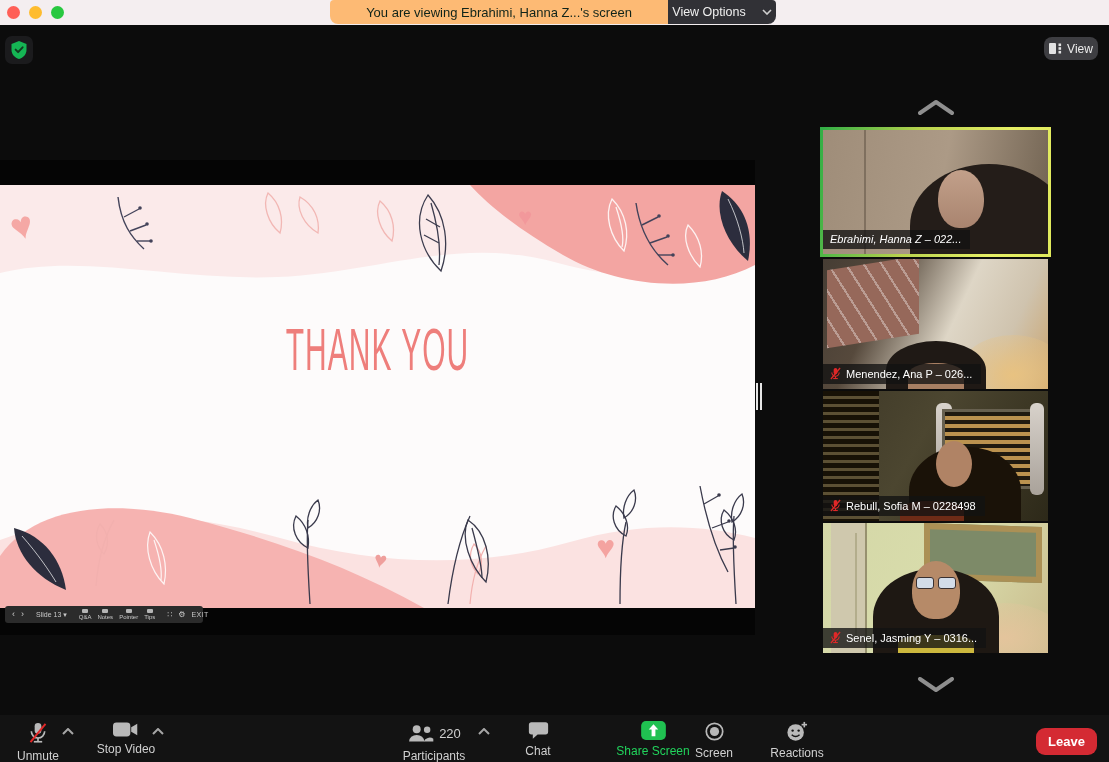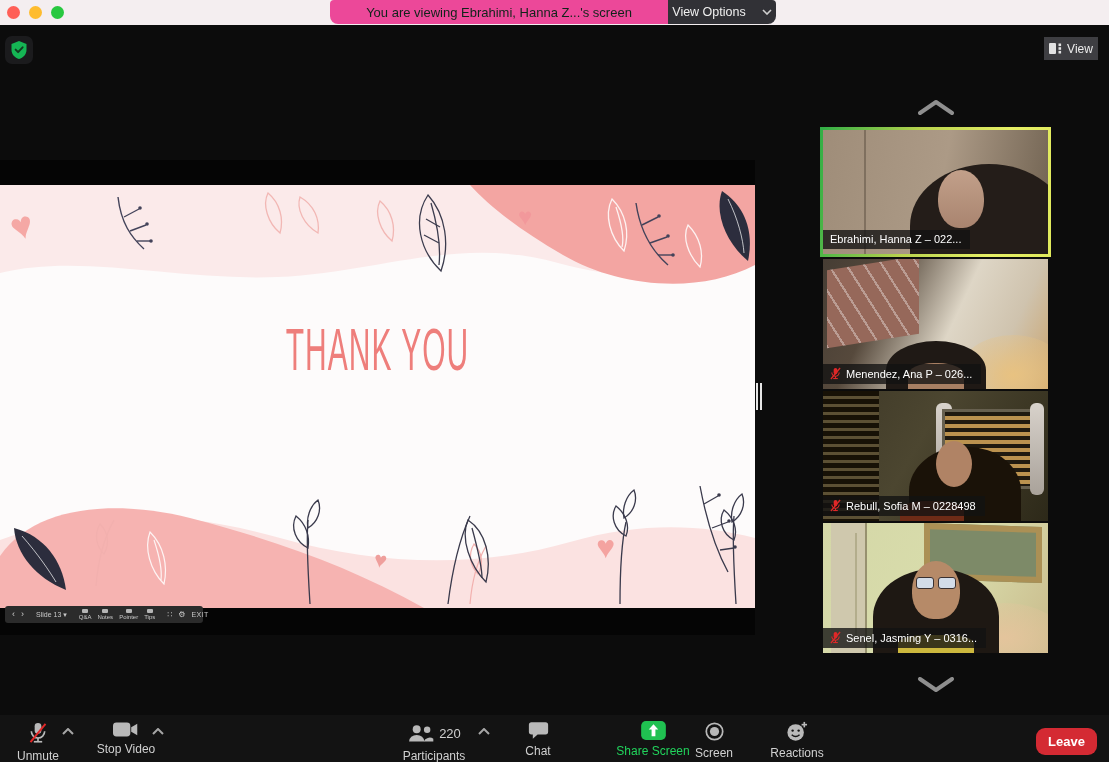--- a/index.html
+++ b/index.html
@@ -7,32 +7,32 @@
   body { font-family:"Liberation Sans", sans-serif; }
   #stage { position:relative; width:1109px; height:762px; background:#0c0c0c; overflow:hidden; }
 
   
   .menubar { position:absolute; left:0; top:0; width:1109px; height:25px; background:#f4eef0; }
   .tl { position:absolute; top:6px; width:13px; height:13px; border-radius:50%; }
   .tl.red { left:7px;  background:#ff5f57; }
   .tl.yellow { left:29px; background:#febc2e; }
   .tl.green { left:51px; background:#28c840; }
   .view-banner { position:absolute; left:330px; top:0; width:338px; height:24px;
-    background:#ec4899; border-radius:4px 0 0 8px; color:#10241a;
+    background:#fdba74; border-radius:4px 0 0 8px; color:#10241a;
     font-size:13px; display:flex; align-items:center; justify-content:center; }
   .view-options { position:absolute; left:668px; top:0; width:108px; height:24px;
     background:#313136; border-radius:0 4px 8px 0; color:#f0f0f0; font-size:12.5px;
     display:flex; align-items:center; justify-content:center; gap:16px; cursor:pointer; }
 
   
   .app { position:absolute; left:0; top:25px; width:1109px; height:737px; }
   .shield-btn { position:absolute; left:5px; top:11px; width:28px; height:28px;
     background:#1b1b1d; border-radius:7px; display:flex; align-items:center; justify-content:center; }
   .view-btn { position:absolute; left:1044px; top:12px; width:54px; height:23px;
-    background:#3e3e42; border-radius:0; color:#ededed; font-size:12px;
+    background:#3e3e42; border-radius:8px; color:#ededed; font-size:12px;
     display:flex; align-items:center; justify-content:center; gap:5px; cursor:pointer; }
 
   
   .share-area { position:absolute; left:0; top:135px; width:755px; height:475px; background:#050505; }
   .slide { position:absolute; left:0; top:25px; width:755px; height:423px; background:#fdfbfb; overflow:hidden; }
   .slide svg.deco { position:absolute; left:0; }
   .deco-top { top:0; }
   .deco-bottom { bottom:0; }
   .slide-title { position:absolute; top:148px; width:100%; text-align:center;
     color:#ee7e7b; font-size:30px; letter-spacing:1px; text-transform:uppercase;
@@ -57,21 +57,21 @@
   .handle-bar { position:absolute; width:2px; height:27px; background:#e6e6e6; top:358px; }
 
   
   .panel-chevron { position:absolute; left:917px; cursor:pointer; }
   .chev-up { top:74px; }
   .chev-down { top:652px; }
 
   .tile { position:absolute; width:225px; height:130px; overflow:hidden; background:#222; cursor:pointer; }
   .tile-active { position:absolute; left:820px; top:102px; width:231px; height:130px;
     background:linear-gradient(100deg,#2fae45,#b8d24d 40%,#e6ef66 75%,#dfe95c); padding:3px; cursor:pointer; }
-  .tile-active .scene { position:relative; width:100%; height:100%; overflow:hidden; }
+  .tile-active .scene { position:relative; width:100%; height:100%; overflow:hidden;font-style:italic; }
   .scene { position:relative; width:100%; height:100%; }
   .scene > div { position:absolute; }
 
   
   .s1 { background:linear-gradient(100deg,#9f8d79 0%,#ac9a86 52%,#6f6150 100%); }
   .s1 .corner { left:18%; top:0; width:2px; height:100%; background:rgba(60,48,36,.35); }
   .s1 .hair { right:-20px; bottom:-34px; width:158px; height:124px; background:#241d19; border-radius:50% 50% 0 0; }
   .s1 .face { right:64px; bottom:26px; width:46px; height:58px;
     background:linear-gradient(#c2a08a,#a9846f); border-radius:50% 50% 46% 46%; }
 

